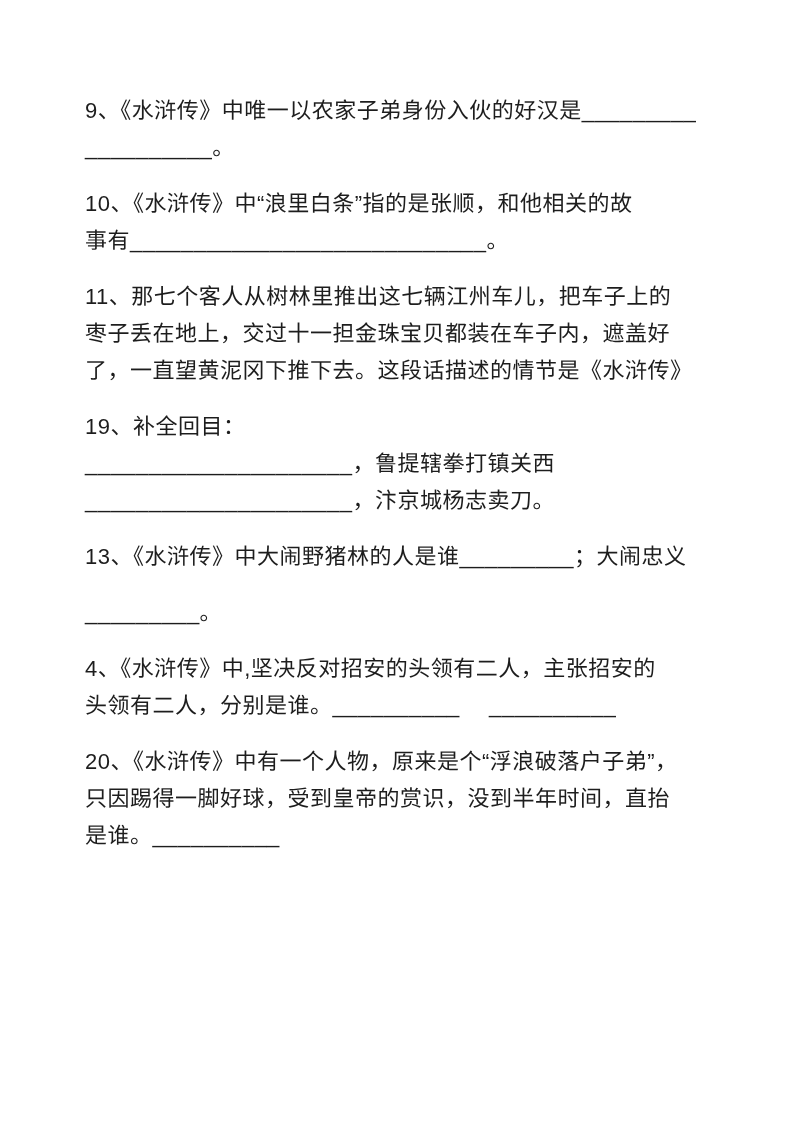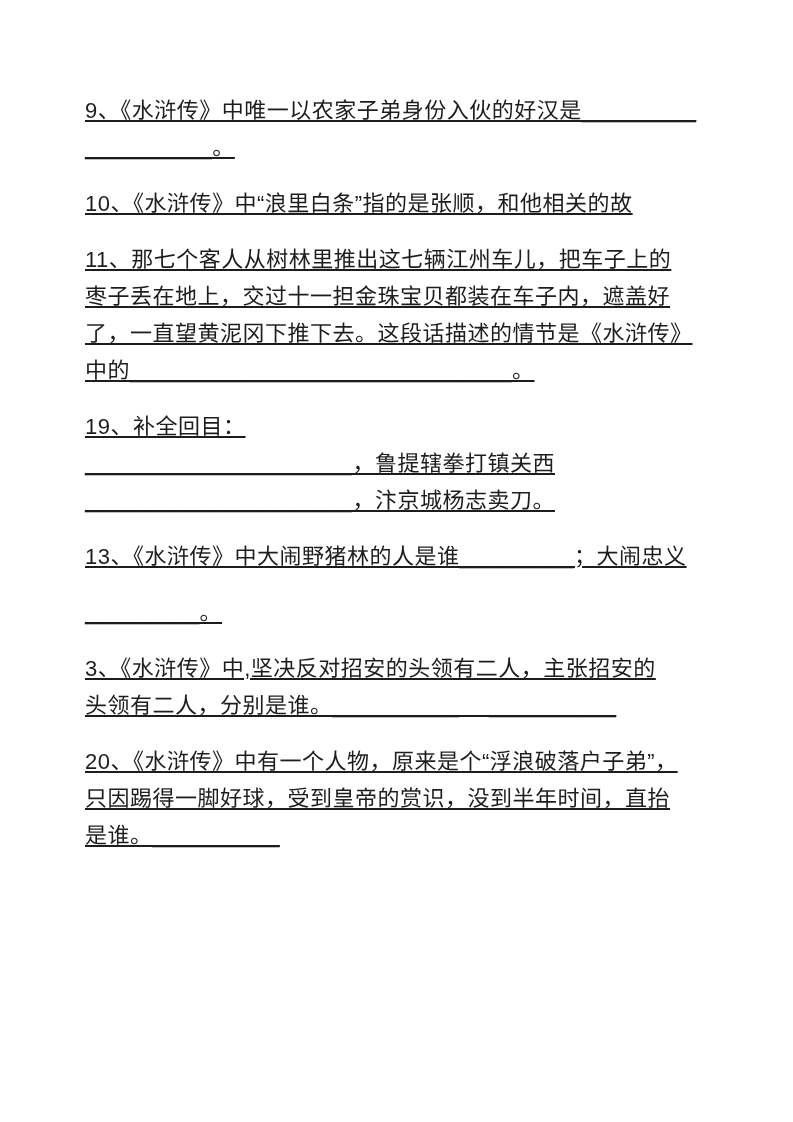--- a/index.html
+++ b/index.html
@@ -22,61 +22,60 @@
     font-weight: 400;
     color: #1d1d1d;
   }
   .question {
     margin: 0 0 19px 0;
   }
   .line {
     line-height: 37px;
     letter-spacing: 0.5px;
     white-space: pre;
-    text-decoration: underline;
   }
 </style>
 </head>
 <body>
 
 <div class="page">
   <div class="content">
 
     <div class="question">
       <div class="line">9、《水浒传》中唯一以农家子弟身份入伙的好汉是_________</div>
       <div class="line">__________。</div>
     </div>
 
     <div class="question">
       <div class="line">10、《水浒传》中“浪里白条”指的是张顺，和他相关的故</div>
+      <div class="line">事有____________________________。</div>
     </div>
 
     <div class="question">
       <div class="line">11、那七个客人从树林里推出这七辆江州车儿，把车子上的</div>
       <div class="line">枣子丢在地上，交过十一担金珠宝贝都装在车子内，遮盖好</div>
       <div class="line">了，一直望黄泥冈下推下去。这段话描述的情节是《水浒传》</div>
-      <div class="line">中的______________________________。</div>
     </div>
 
     <div class="question">
       <div class="line">19、补全回目：</div>
       <div class="line">_____________________，鲁提辖拳打镇关西</div>
       <div class="line">_____________________，汴京城杨志卖刀。</div>
     </div>
 
     <div class="question">
       <div class="line">13、《水浒传》中大闹野猪林的人是谁_________；大闹忠义</div>
     </div>
 
     <div class="question">
       <div class="line">_________。</div>
     </div>
 
     <div class="question">
-      <div class="line">3、《水浒传》中,坚决反对招安的头领有二人，主张招安的</div>
+      <div class="line">4、《水浒传》中,坚决反对招安的头领有二人，主张招安的</div>
       <div class="line">头领有二人，分别是谁。__________　 __________</div>
     </div>
 
     <div class="question">
       <div class="line">20、《水浒传》中有一个人物，原来是个“浮浪破落户子弟”，</div>
       <div class="line">只因踢得一脚好球，受到皇帝的赏识，没到半年时间，直抬</div>
       <div class="line">是谁。__________</div>
     </div>
 
   </div>

